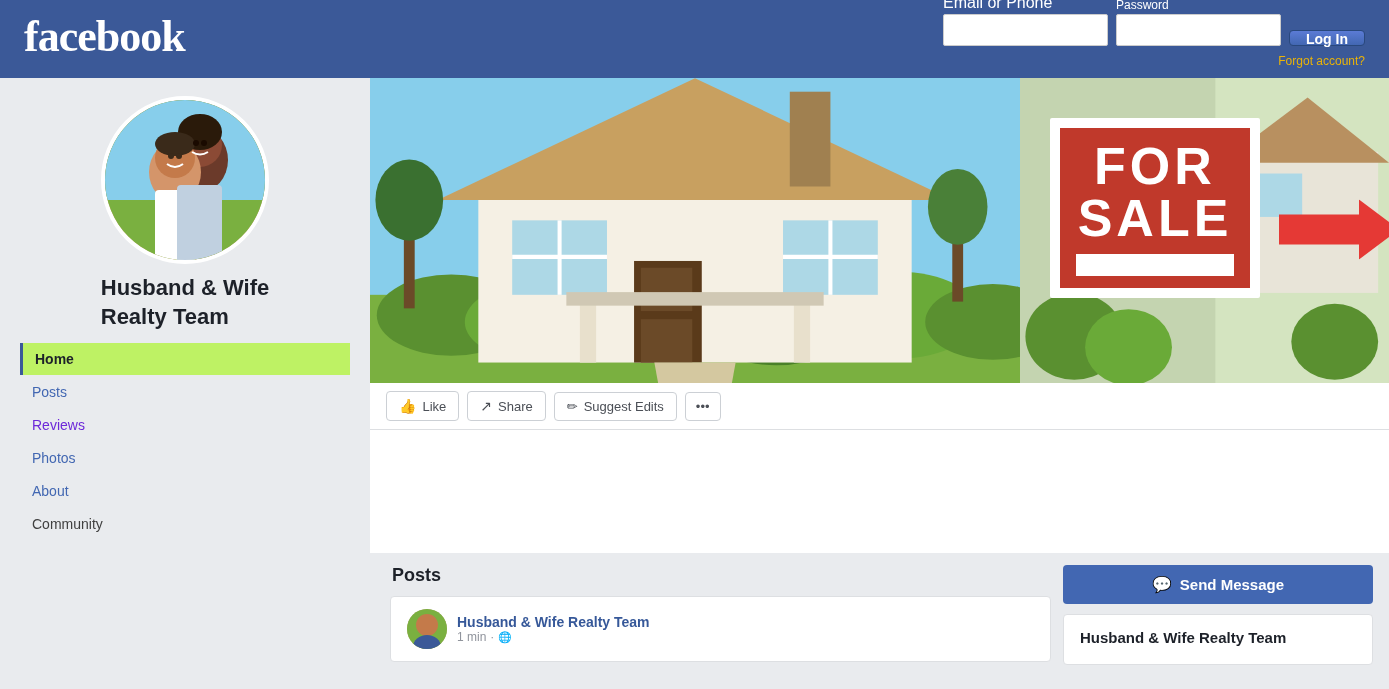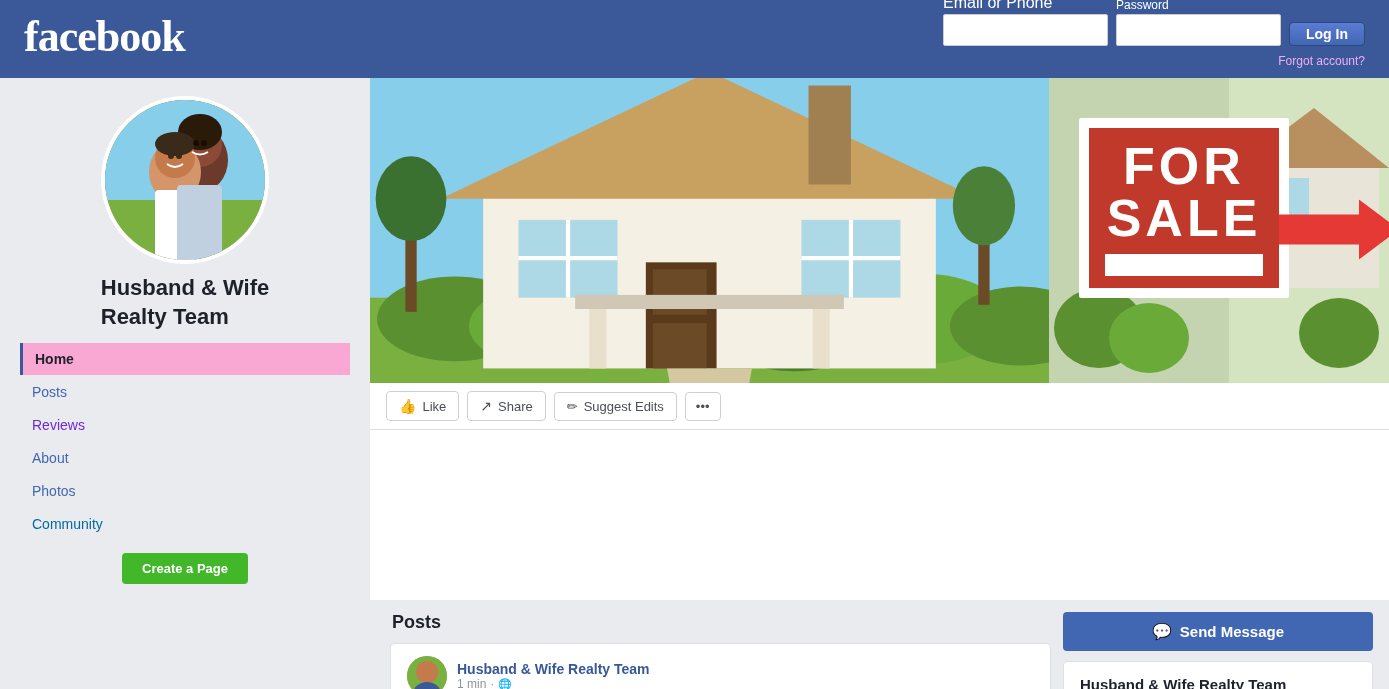--- a/index.html
+++ b/index.html
@@ -14,23 +14,23 @@
   </div>
   <div style="display:flex; align-items:flex-end; gap:8px; margin-bottom:16px;">
     <div style="display:flex; flex-direction:column; gap:2px;">
       <label style="color:#ffffff; font-size:16px;">Email or Phone</label>
       <input type="text" style="width: 165px; height: 32px; padding: 4px 8px; border: 1px solid rgb(204, 204, 204); border-radius: 2px; font-size: 13px; background: white;">
     </div>
     <div style="display:flex; flex-direction:column; gap:2px;">
       <label style="color:white; font-size:12px;margin-top:40px;">Password</label>
       <input type="password" style="width: 165px; height: 32px; padding: 4px 8px; border: 1px solid rgb(204, 204, 204); border-radius: 2px; font-size: 13px; background: white;">
     </div>
-    <button style="height:24px; padding:0 16px; background:linear-gradient(to bottom,#5b7bd5,#4267b2); color:white; border:1px solid #29487d; border-radius:4px; font-size:14px; font-weight:bold; cursor:pointer; white-space:nowrap;">Log In</button>
-  </div>
-  <div style="position:absolute; right:24px; bottom:10px; color:#f0abfc; font-size:12px; cursor:pointer;">Forgot account?</div>
+    <button style="height:16px; padding:0 16px; background:linear-gradient(to bottom,#5b7bd5,#4267b2); color:white; border:1px solid #29487d; border-radius:4px; font-size:14px; font-weight:bold; cursor:pointer; white-space:nowrap;">Log In</button>
+  </div>
+  <div style="position:absolute; right:24px; bottom:10px; color:#eab308; font-size:12px; cursor:pointer;">Forgot account?</div>
 </header>
 
 <div style="background:white; display:flex; position:relative;">
 
   <div style="width:370px; flex-shrink:0; background:#e9ebee; padding:10px 20px 0; display:flex; flex-direction:column; align-items:center;">
 
     <div style="width:168px; height:168px; border-radius:50%; border:4px solid white; overflow:hidden; background:#d4a574; position:relative; margin-top:8px;">
       
       <svg width="168" height="168" viewBox="0 0 168 168" xmlns="http://www.w3.org/2000/svg">
 
@@ -60,29 +60,28 @@
         <circle cx="91" cy="43" r="3" fill="#1a0a00"></circle>
         <circle cx="99" cy="43" r="3" fill="#1a0a00"></circle>
       </svg>
     </div>
 
     <div style="font-size:22px; font-weight:bold; color:#1d2129; margin-top:10px; margin-bottom:12px; line-height:1.3;">
       Husband &amp; Wife<br>Realty Team
     </div>
 
     <ul style="list-style:none; width:100%; margin-bottom:12px;">
-      <li style="padding:8px 12px; font-size:14px; font-weight:bold; cursor:pointer; background:#f9a8d4; border-left:3px solid #3b5998; margin-bottom:1px;">Home</li>
+      <li style="padding:8px 12px; font-size:14px; font-weight:bold; cursor:pointer; background:#bef264; border-left:3px solid #3b5998; margin-bottom:1px;">Home</li>
       <li style="padding:8px 12px; font-size:14px; cursor:pointer; margin-bottom:1px;"><span style="color:#4267b2;">Posts</span></li>
       <li style="padding:8px 12px; font-size:14px; cursor:pointer; margin-bottom:1px;"><span style="color:#6d28d9;">Reviews</span></li>
+      <li style="padding:8px 12px; font-size:14px; cursor:pointer; margin-bottom:1px;"><span style="color:#4267b2;">Photos</span></li>
       <li style="padding:8px 12px; font-size:14px; cursor:pointer; margin-bottom:1px;"><span style="color:#4267b2;">About</span></li>
-      <li style="padding:8px 12px; font-size:14px; cursor:pointer; margin-bottom:1px;"><span style="color:#4267b2;">Photos</span></li>
-      <li style="padding:8px 12px; font-size:14px; cursor:pointer; margin-bottom:1px;"><span style="color:#0369a1;">Community</span></li>
+      <li style="padding:8px 12px; font-size:14px; cursor:pointer; margin-bottom:1px;"><span style="color:#404040;">Community</span></li>
     </ul>
 
-    <button style="background:#42b72a; color:white; border:none; border-radius:4px; padding:8px 20px; font-size:13px; font-weight:bold; cursor:pointer; margin-bottom:16px;">Create a Page</button>
   </div>
 
   <div style="flex:1; display:flex; flex-direction:column;">
     <div style="display:flex; height:305px;">
 
       <div style="flex:1; position:relative; overflow:hidden; background: linear-gradient(to bottom, #87ceeb 0%, #87ceeb 35%, #f0ede0 35%, #e8e0cc 50%, #8ab050 50%, #6a9030 100%);">
         <svg width="100%" height="100%" viewBox="0 0 480 305" xmlns="http://www.w3.org/2000/svg" preserveAspectRatio="xMidYMid slice">
 
           <rect width="480" height="305" fill="#87ceeb"></rect>
 
@@ -118,21 +117,21 @@
 
           <path d="M210 250 L220 305 L260 305 L270 250" fill="#d4c8a0"></path>
 
           <rect x="25" y="140" width="8" height="70" fill="#6b4a28"></rect>
           <ellipse cx="29" cy="130" rx="25" ry="30" fill="#3a7030"></ellipse>
           <rect x="430" y="145" width="8" height="60" fill="#6b4a28"></rect>
           <ellipse cx="434" cy="135" rx="22" ry="28" fill="#4a8038"></ellipse>
         </svg>
       </div>
 
-      <div style="width:340px; position:relative; overflow:hidden; background:linear-gradient(to bottom, #a8b888 0%, #98a878 50%, #b8c898 100%);">
+      <div style="width:369px; position:relative; overflow:hidden; background:linear-gradient(to bottom, #a8b888 0%, #98a878 50%, #b8c898 100%);">
         <svg width="100%" height="100%" viewBox="0 0 340 305" xmlns="http://www.w3.org/2000/svg" preserveAspectRatio="xMidYMid slice">
 
           <rect width="340" height="305" fill="#c4d4b0"></rect>
 
           <rect x="180" y="0" width="160" height="305" fill="#d4e4c0"></rect>
 
           <rect x="200" y="80" width="130" height="130" fill="#e8e4d8"></rect>
           <polygon points="185,90 265,30 340,90" fill="#b89060"></polygon>
           <rect x="210" y="100" width="50" height="40" fill="#add8e6"></rect>
 

